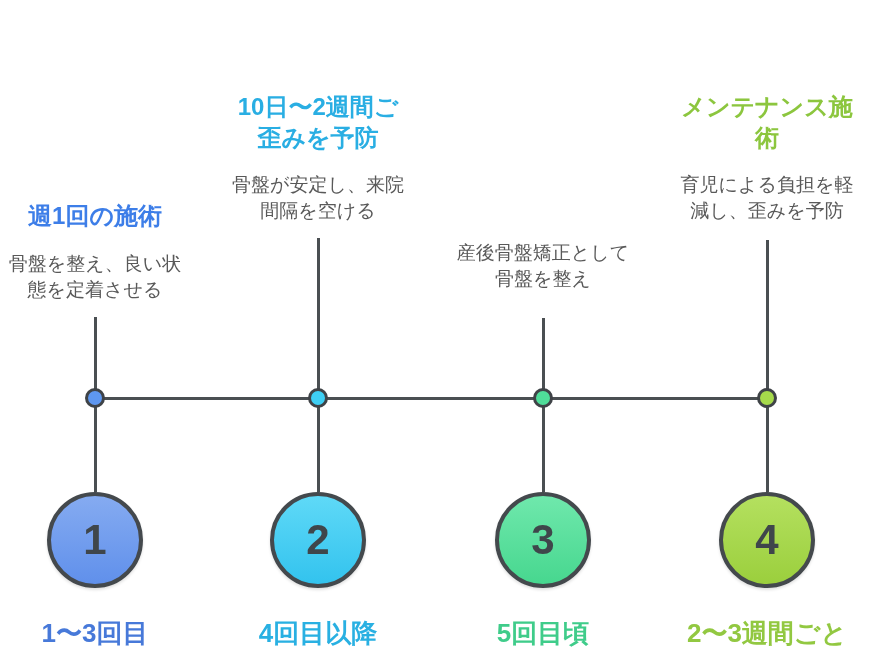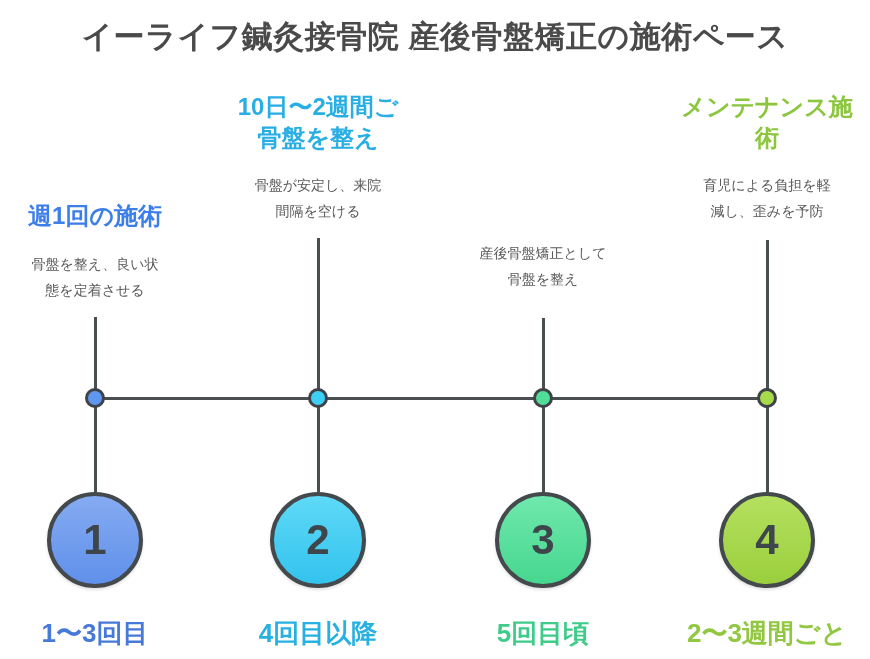--- a/index.html
+++ b/index.html
@@ -57,21 +57,21 @@
   .n0 .heading { top: 200px; }
   .n1 .heading { top: 91px; }
   .n2 .heading { top: 91px; }
   .n3 .heading { top: 91px; }
 
   .desc {
     position: absolute;
     left: -112px;
     width: 224px;
     text-align: center;
-    font-size: 14px;
+    font-size: 19px;
     line-height: 26px;
     white-space: pre-line;
     color: #595959;
   }
   .n0 .desc { top: 251px; }
   .n1 .desc { top: 172px; }
   .n2 .desc { top: 240px; }
   .n3 .desc { top: 172px; }
 
   .vline {
@@ -123,40 +123,39 @@
     font-size: 26px;
     font-weight: 700;
     color: var(--label);
   }
 </style>
 </head>
 <body>
 
 <div class="canvas">
 
-  <div class="title">イーライフ鍼灸接骨院 産後骨盤矯正の施術ペース</div>
 
   <div class="hline"></div>
 
   <div class="node n0" style="--accent: #3d7ee8; --label: #4779d9; --dot: #5e97f0; --c-top: #85abf1; --c-bottom: #6090eb;">
     <div class="vline"></div>
     <div class="heading">週1回の施術</div>
     <div class="desc">骨盤を整え、良い状
 態を定着させる</div>
     <div class="dot"></div>
     <div class="circle">
       <span class="num">1</span>
     </div>
     <div class="step-label">1〜3回目</div>
   </div>
 
   <div class="node n1" style="--accent: #29aee3; --label: #29b0e2; --dot: #3ecff4; --c-top: #5fd9f7; --c-bottom: #33c3ee;">
     <div class="vline"></div>
     <div class="heading">10日〜2週間ご
-骨盤を整え</div>
+歪みを予防</div>
     <div class="desc">骨盤が安定し、来院
 間隔を空ける</div>
     <div class="dot"></div>
     <div class="circle">
       <span class="num">2</span>
     </div>
     <div class="step-label">4回目以降</div>
   </div>
 
   <div class="node n2" style="--accent: #3fcc8a; --label: #3fcc8a; --dot: #4fdd99; --c-top: #6fe8ac; --c-bottom: #47d78f;">

